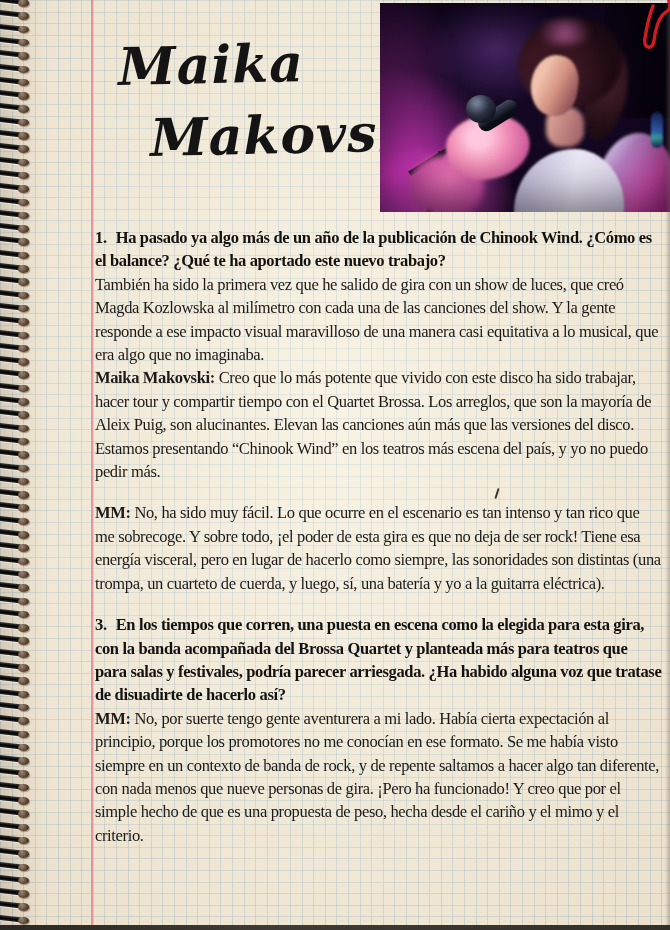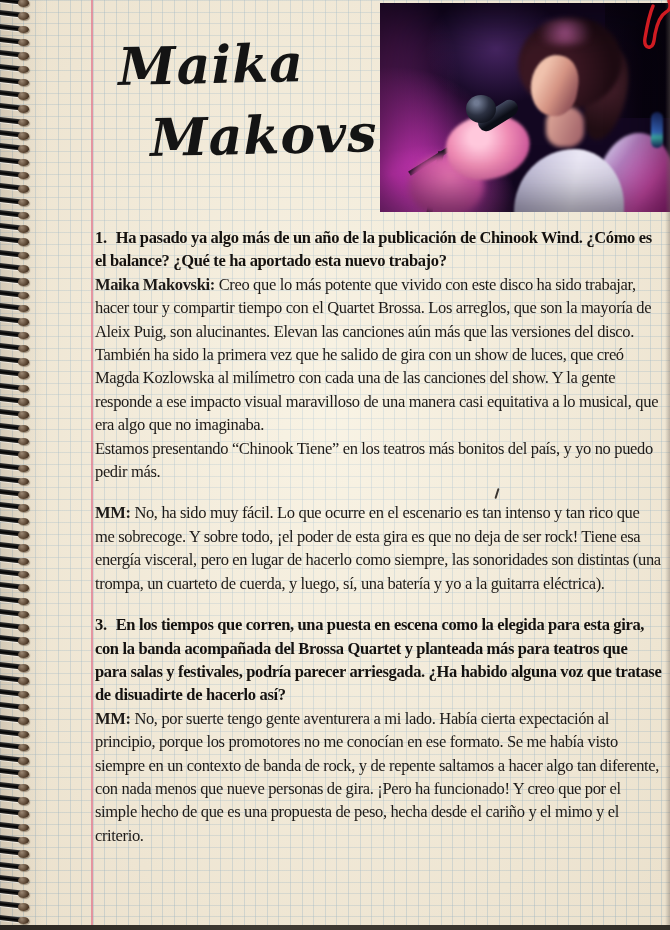--- a/index.html
+++ b/index.html
@@ -410,24 +410,24 @@
     <div class="ph-vignette"></div>
   </div>
 
   <svg class="clip-mark" viewBox="0 0 32 52">
     <path d="M 29 1 C 31 6 30 10 26 12 C 21 15 17 24 15 34 C 14 41 14 46 10 47 C 6 48 4 44 5 38 C 7 26 10 13 13 6" fill="none" stroke="#d01b22" stroke-width="3.4" stroke-linecap="round"></path>
   </svg>
 
   <div class="article">
 
     <section class="qa-block">
-      <p class="question"><span class="q-num">1.</span><span>Ha pasado ya algo más de un año de la publicación de Chinook Wind. ¿Cómo es el balance? ¿Qué te ha aportado esta nuevo trabajo?</span></p>
+      <p class="question"><span class="q-num">1.</span><span>Ha pasado ya algo más de un año de la publicación de Chinook Wind. ¿Cómo es el balance? ¿Qué te ha aportado este nuevo trabajo?</span></p>
+      <p class="answer">También ha sido la primera vez que he salido de gira con un show de luces, que creó Magda Kozlowska al milímetro con cada una de las canciones del show. Y la gente responde a ese impacto visual maravilloso de una manera casi equitativa a lo musical, que era algo que no imaginaba.</p>
       <p class="answer"><span class="speaker">Maika Makovski:</span> <span>Creo que lo más potente que vivido con este disco ha sido trabajar, hacer tour y compartir tiempo con el Quartet Brossa. Los arreglos, que son la mayoría de Aleix Puig, son alucinantes. Elevan las canciones aún más que las versiones del disco.</span></p>
-      <p class="answer">También ha sido la primera vez que he salido de gira con un show de luces, que creó Magda Kozlowska al milímetro con cada una de las canciones del show. Y la gente responde a ese impacto visual maravilloso de una manera casi equitativa a lo musical, que era algo que no imaginaba.</p>
-      <p class="answer">Estamos presentando “Chinook Tiene” en los teatros más bonitos del país, y yo no puedo pedir más.</p>
+      <p class="answer">Estamos presentando “Chinook Wind” en los teatros más escena del país, y yo no puedo pedir más.</p>
     </section>
 
     <section class="qa-block">
       <p class="answer"><span class="speaker">MM:</span> <span>No, ha sido muy fácil. Lo que ocurre en el escenario es tan intenso y tan rico que me sobrecoge. Y sobre todo, ¡el poder de esta gira es que no deja de ser rock! Tiene esa energía visceral, pero en lugar de hacerlo como siempre, las sonoridades son distintas (una trompa, un cuarteto de cuerda, y luego, sí, una batería y yo a la guitarra eléctrica).</span></p>
     </section>
 
     <section class="qa-block">
       <p class="question"><span class="q-num">3.</span><span>En los tiempos que corren, una puesta en escena como la elegida para esta gira, con la banda acompañada del Brossa Quartet y planteada más para teatros que para salas y festivales, podría parecer arriesgada. ¿Ha habido alguna voz que tratase de disuadirte de hacerlo así?</span></p>
       <p class="answer"><span class="speaker">MM:</span> <span>No, por suerte tengo gente aventurera a mi lado. Había cierta expectación al principio, porque los promotores no me conocían en ese formato. Se me había visto siempre en un contexto de banda de rock, y de repente saltamos a hacer algo tan diferente, con nada menos que nueve personas de gira. ¡Pero ha funcionado! Y creo que por el simple hecho de que es una propuesta de peso, hecha desde el cariño y el mimo y el criterio.</span></p>
     </section>

